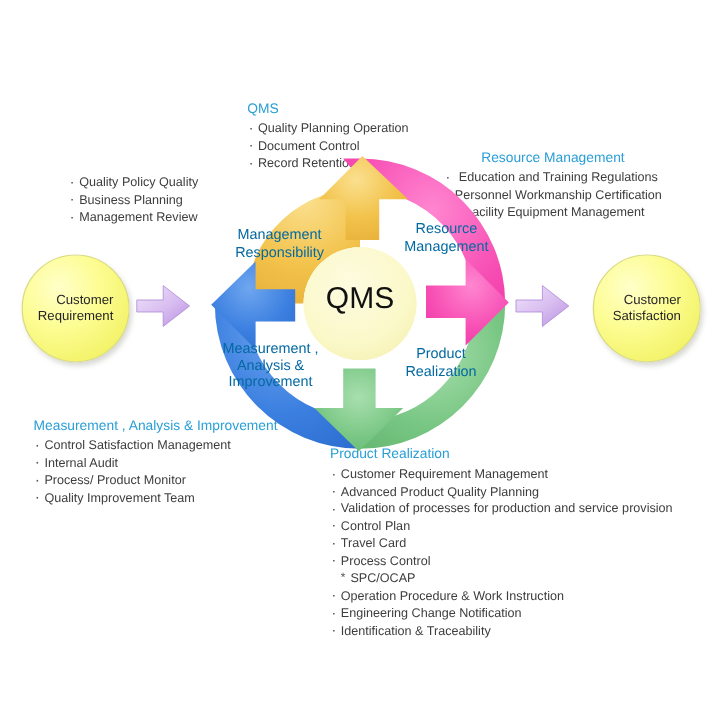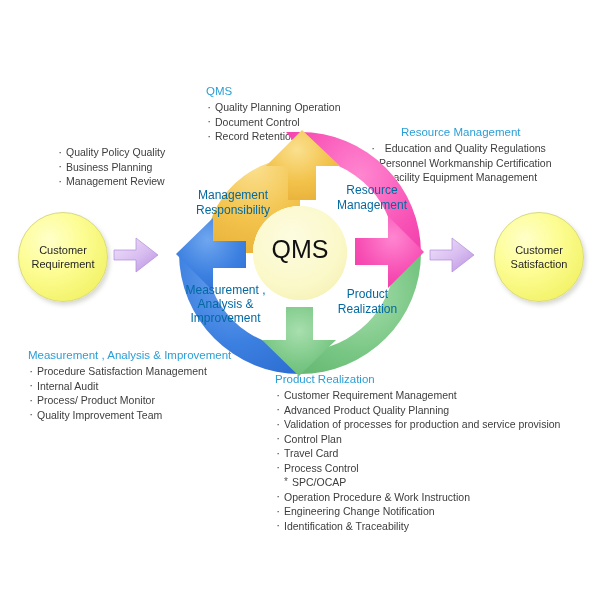--- a/index.html
+++ b/index.html
@@ -78,57 +78,57 @@
     border-radius:50%;
     background:radial-gradient(circle at 34% 30%, #ffffc9 0%, #fdfd96 38%, #f3f36a 78%, #e4e45a 100%);
     border:1px solid #d9d97f;
     box-shadow:2px 3px 4px rgba(120,120,100,.28);
     display:flex;align-items:center;justify-content:center;
     text-align:center;
     font-size:11px;line-height:14px;color:#262626;
   }
   #circle-left{left:18px;top:212px;}
   #circle-right{left:494px;top:212px;}
-  .endcircle span{display:block;}
+  .endcircle span{display:block;text-align:right;}
 </style>
 </head>
 <body>
 
 <div id="stage">
 
   <div class="txtblock" id="blk-qms">
     <div class="blk-title">QMS</div>
     <ul class="blk-list">
       <li>Quality Planning Operation</li>
       <li>Document Control</li>
       <li>Record Retention</li>
     </ul>
   </div>
 
   <div class="txtblock" id="blk-resource">
     <div class="blk-title">Resource Management</div>
     <ul class="blk-list">
-      <li>Education and Quality Regulations</li>
+      <li>Education and Training Regulations</li>
       <li>Personnel Workmanship Certification</li>
       <li>acility Equipment Management</li>
     </ul>
   </div>
 
   <div class="txtblock" id="blk-mgmt">
     <ul class="blk-list">
       <li>Quality Policy Quality</li>
       <li>Business Planning</li>
       <li>Management Review</li>
     </ul>
   </div>
 
   <div class="txtblock" id="blk-measure">
     <div class="blk-title">Measurement , Analysis &amp; Improvement</div>
     <ul class="blk-list">
-      <li>Procedure Satisfaction Management</li>
+      <li>Control Satisfaction Management</li>
       <li>Internal Audit</li>
       <li>Process/ Product Monitor</li>
       <li>Quality Improvement Team</li>
     </ul>
   </div>
 
   <div class="txtblock" id="blk-product">
     <div class="blk-title">Product Realization</div>
     <ul class="blk-list">
       <li>Customer Requirement Management</li>

